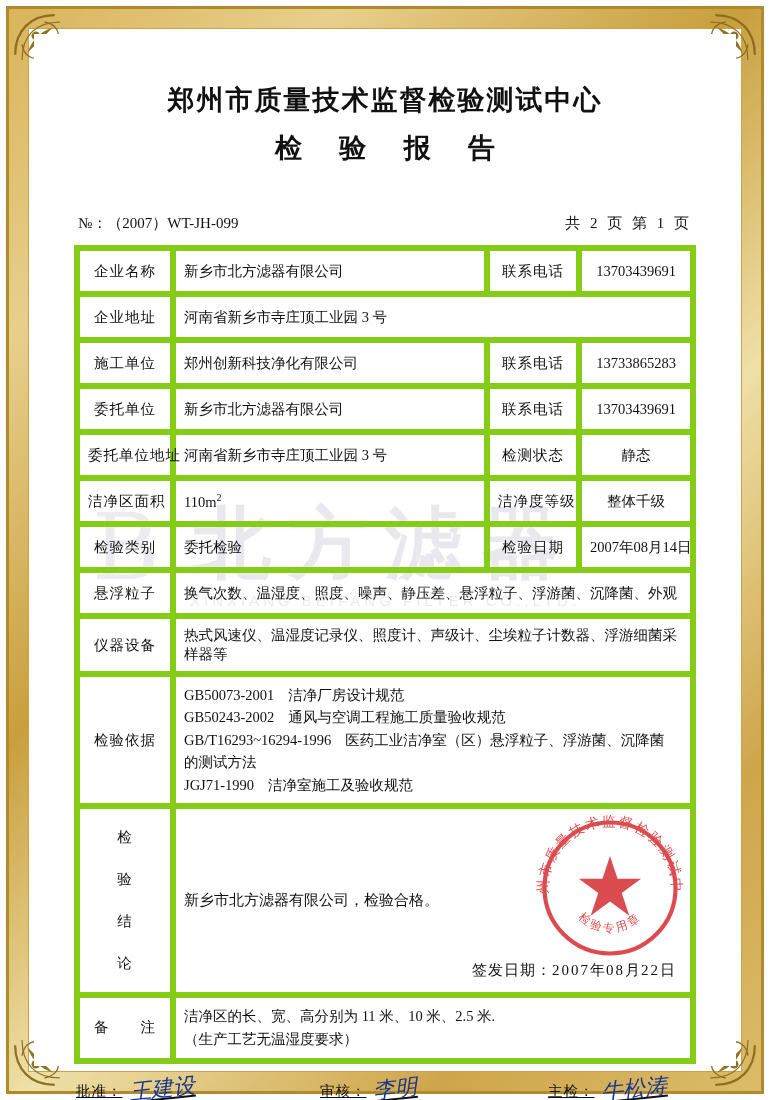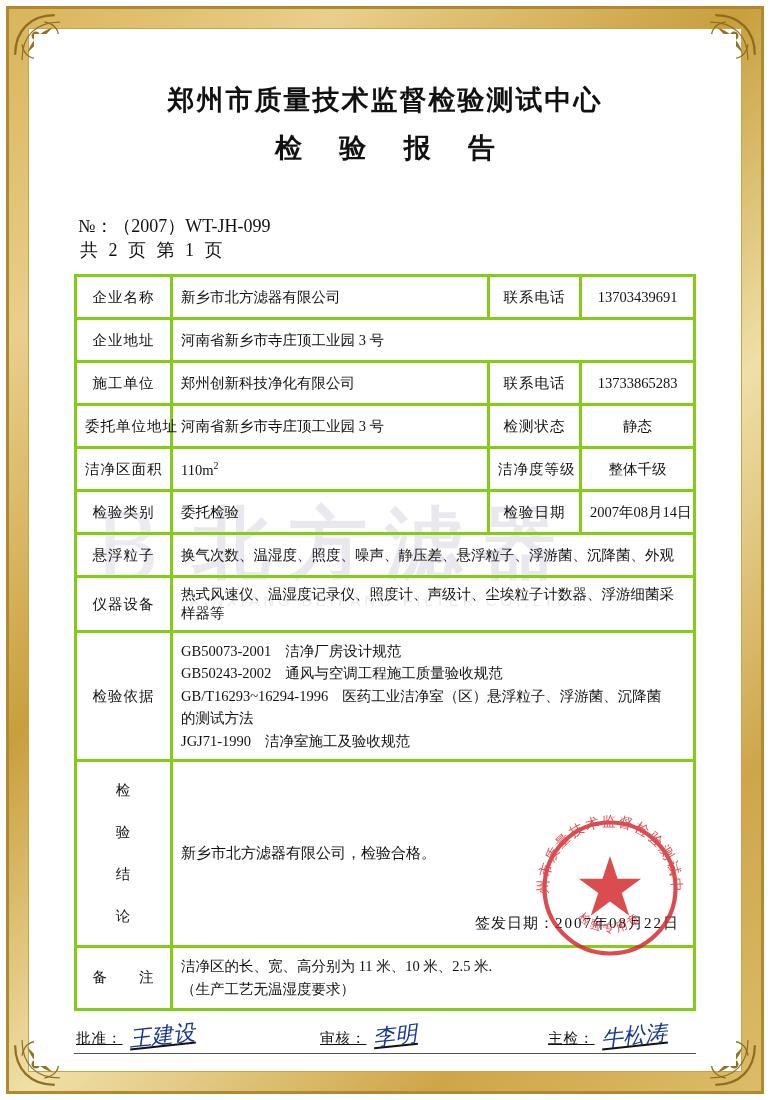--- a/index.html
+++ b/index.html
@@ -86,41 +86,40 @@
     margin-top: 12px;
     padding-left: 14px;
     font-family: "DejaVu Serif", "Liberation Serif", serif;
   }
 
   .meta-row {
     margin-top: 48px;
     display: flex;
     justify-content: space-between;
     align-items: baseline;
-    font-size: 18px;
+    font-size: 15px;
     color: #111;
     padding: 0 4px;
-    flex-direction: column;
   }
   .meta-right { letter-spacing: 1px; }
   .meta-right span { margin: 0 2px; }
 
   
   table.report {
     margin-top: 12px;
     width: 100%;
     border-collapse: collapse;
     table-layout: fixed;
     font-size: 14.5px;
     color: #111;
     position: relative;
     z-index: 3;
   }
   table.report td {
-    border: 3px solid #84cc16;
+    border: 6px solid #84cc16;
     padding: 7px 8px;
     vertical-align: middle;
     height: 26px;
   }
   td.lbl {
     text-align: center;
     letter-spacing: 1px;
     width: 96px;
     white-space: nowrap;
   }
@@ -341,20 +340,26 @@
           <td class="lbl">企业地址</td>
           <td class="val" colspan="3">河南省新乡市寺庄顶工业园 3 号</td>
         </tr>
         <tr>
           <td class="lbl">施工单位</td>
           <td class="val">郑州创新科技净化有限公司</td>
           <td class="lbl2">联系电话</td>
           <td class="val2">13733865283</td>
         </tr>
         <tr>
+          <td class="lbl">委托单位</td>
+          <td class="val">新乡市北方滤器有限公司</td>
+          <td class="lbl2">联系电话</td>
+          <td class="val2">13703439691</td>
+        </tr>
+        <tr>
           <td class="lbl">委托单位地址</td>
           <td class="val">河南省新乡市寺庄顶工业园 3 号</td>
           <td class="lbl2">检测状态</td>
           <td class="val2">静态</td>
         </tr>
         <tr>
           <td class="lbl">洁净区面积</td>
           <td class="val"><span>110m</span><span class="sup">2</span></td>
           <td class="lbl2">洁净度等级</td>
           <td class="val2">整体千级</td>

